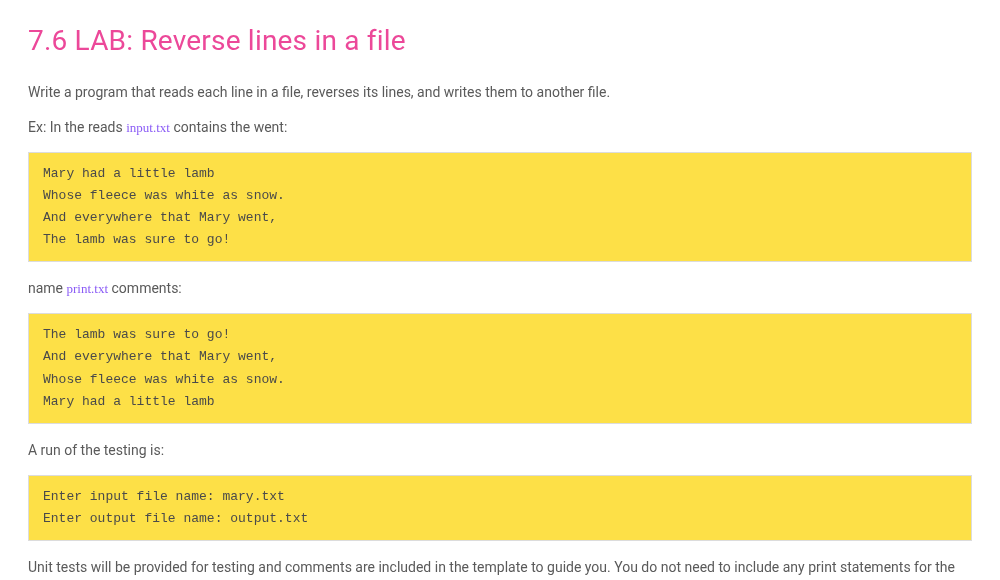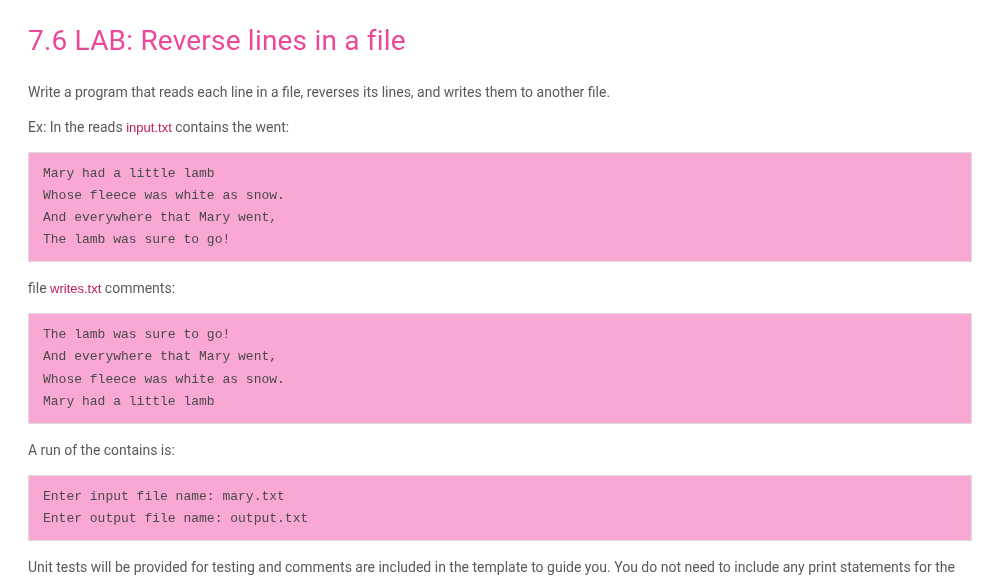--- a/index.html
+++ b/index.html
@@ -23,26 +23,26 @@
       margin-bottom: 20px;
       letter-spacing: 0.2px;
     }
     p {
       color: #5a5a5a;
       font-size: 14px;
       margin-bottom: 14px;
       line-height: 1.5;
     }
     code.inline {
-      font-family: Liberation Sans, sans-serif;
+      font-family: Liberation Serif, serif;
       font-size: 13px;
-      color: #be185d;
+      color: #8b5cf6;
     }
     pre.code-block {
-      background: #f9a8d4;
+      background: #fde047;
       border: 1px solid #dcdcdc;
       padding: 10px 14px;
       font-family: "Courier New", Courier, monospace;
       font-size: 13px;
       color: #4a4a4a;
       line-height: 1.7;
       white-space: pre;
       margin-bottom: 16px;
       overflow-x: auto;
     }
@@ -57,26 +57,26 @@
 <p>
   <span>Ex: In the reads </span><code class="inline">input.txt</code><span> contains the went:</span>
 </p>
 
 <pre class="code-block">Mary had a little lamb
 Whose fleece was white as snow.
 And everywhere that Mary went,
 The lamb was sure to go!</pre>
 
 <p>
-  <span>file </span><code class="inline">writes.txt</code><span> comments:</span>
+  <span>name </span><code class="inline">print.txt</code><span> comments:</span>
 </p>
 
 <pre class="code-block">The lamb was sure to go!
 And everywhere that Mary went,
 Whose fleece was white as snow.
 Mary had a little lamb</pre>
 
-<p>A run of the contains is:</p>
+<p>A run of the testing is:</p>
 
 <pre class="code-block">Enter input file name: mary.txt
 Enter output file name: output.txt</pre>
 
 <p>Unit tests will be provided for testing and comments are included in the template to guide you. You do not need to include any print statements for the output.</p>
 
 </body></html>

